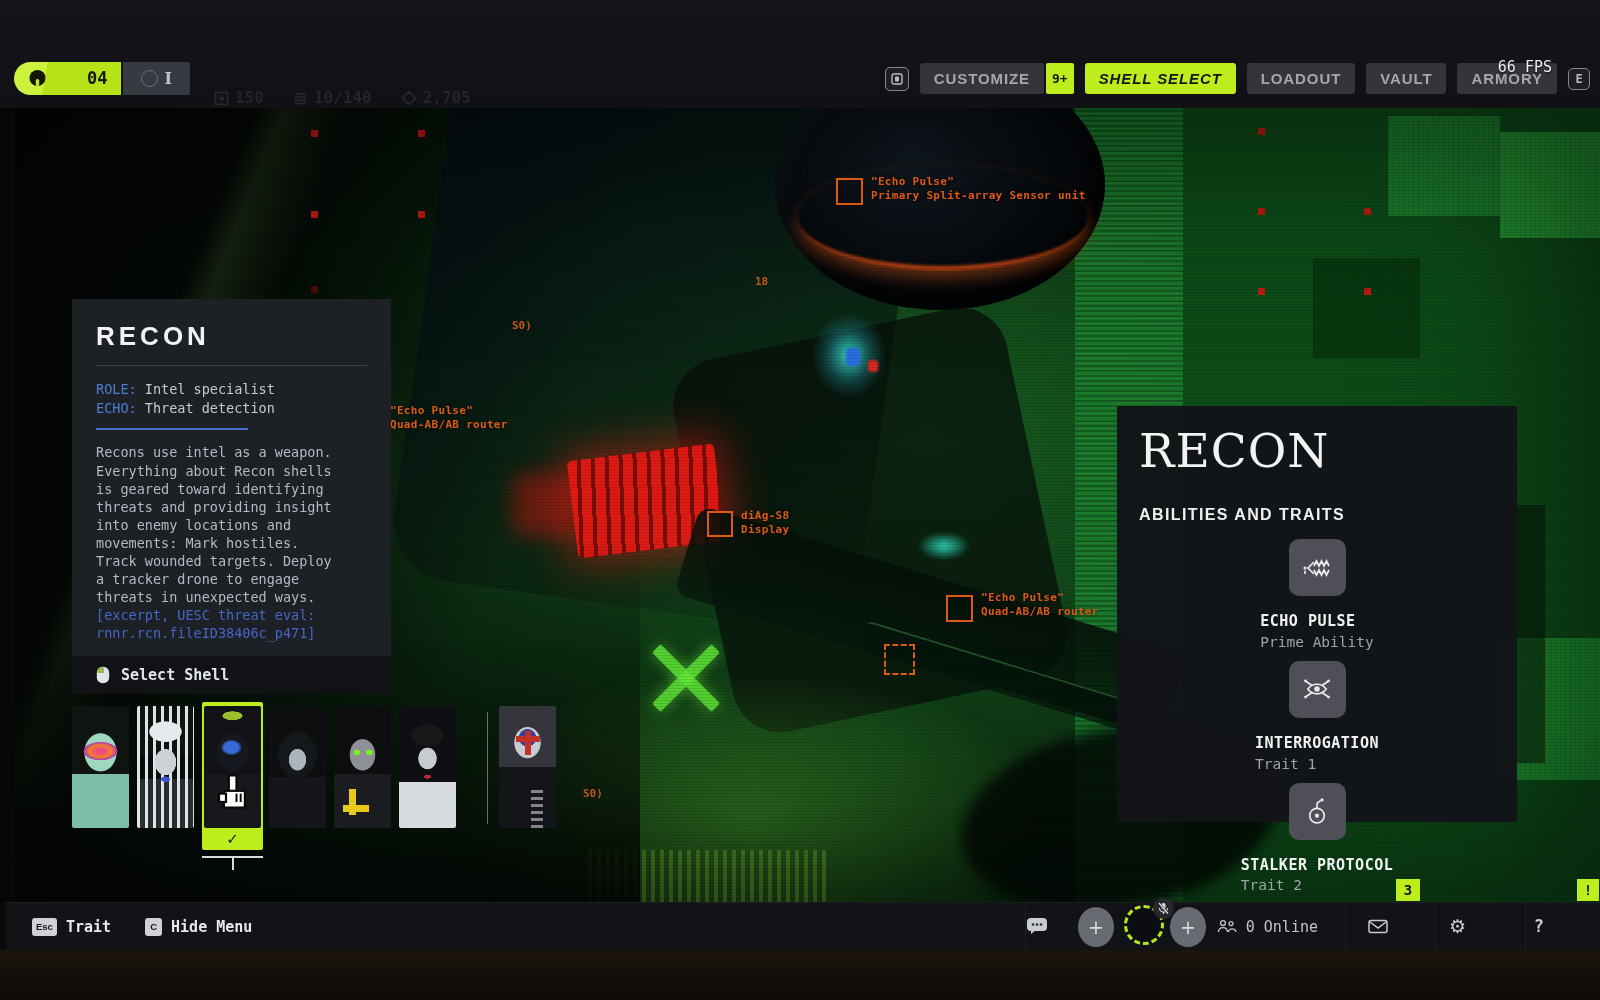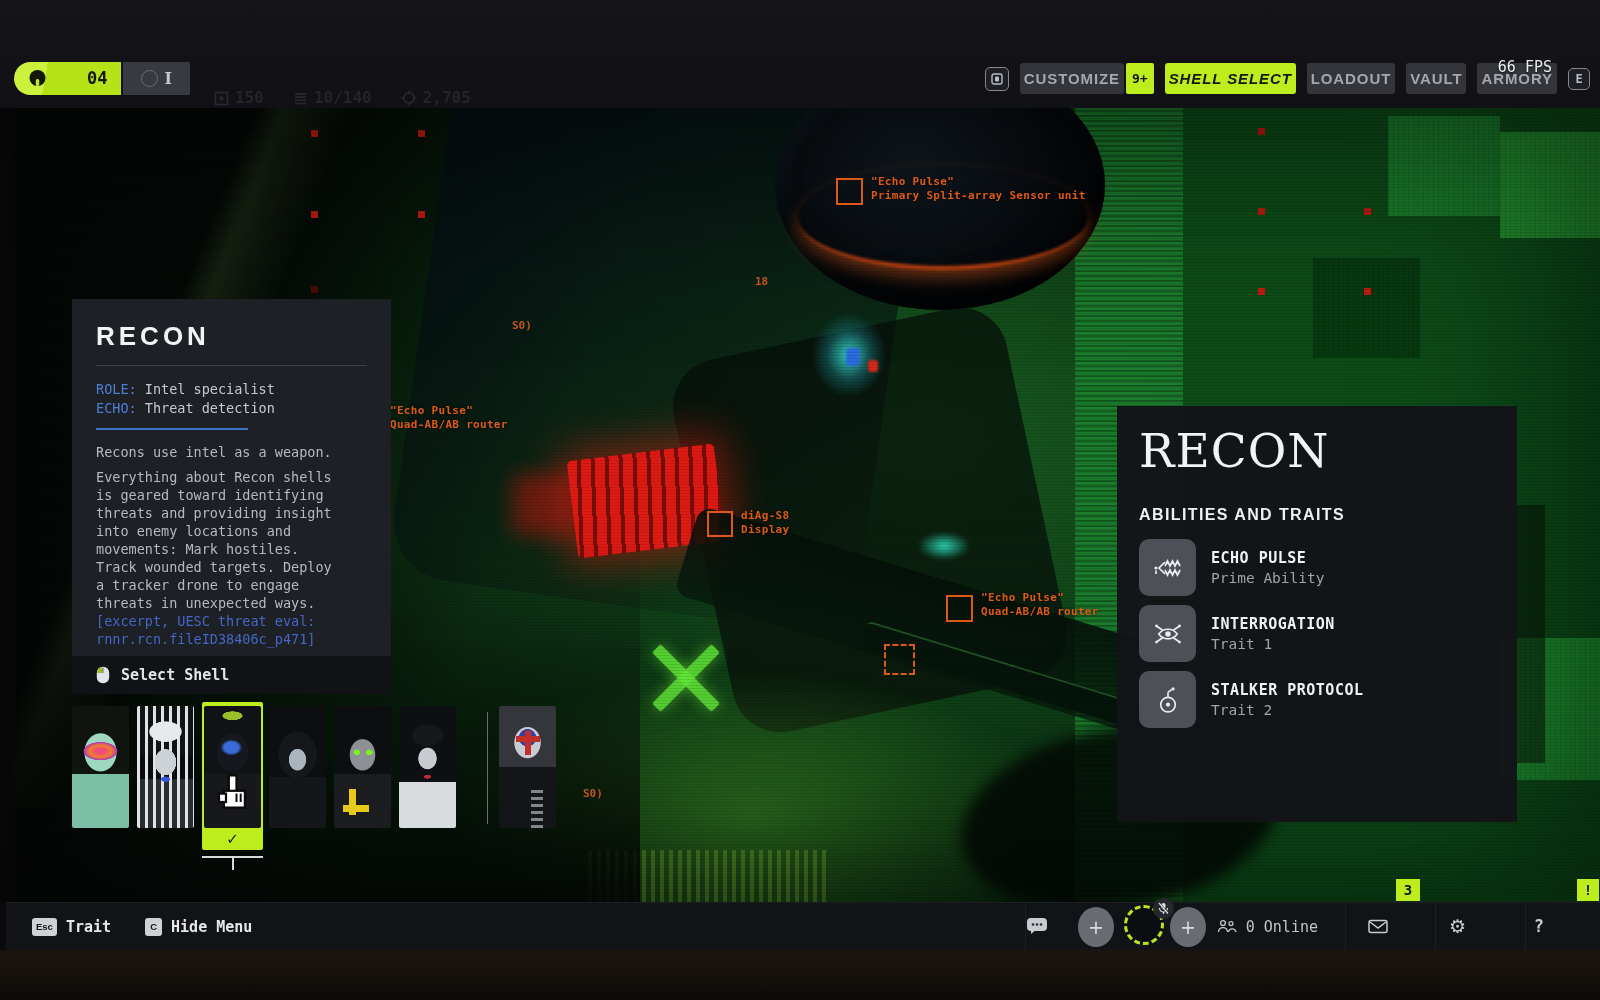--- a/index.html
+++ b/index.html
@@ -22,21 +22,21 @@
   .hud-res .hud-seg { border-left:1px solid #b2b4b8; font-size:16px; }
   .hud-res .hud-seg:first-child { border-left:none; }
   .hud svg { display:block; }
 
   
   .nav { position:absolute; right:10px; top:63px; height:31px; display:flex; gap:11px; align-items:center; z-index:40; }
   .icon-key { width:24px; height:24px; border:1.5px solid #84878e; border-radius:5px; color:#b9bdc4;
     display:flex; align-items:center; justify-content:center; background:rgba(40,42,47,.6); }
   .icon-key svg{display:block;}
   .icon-key.ekey { font:700 12px/1 "DejaVu Sans Mono",monospace; width:22px;height:22px; }
-  .btn { height:31px; padding:0 4px; display:flex; align-items:center; justify-content:center;
+  .btn { height:31px; padding:0 14px; display:flex; align-items:center; justify-content:center;
     background:#33353b; color:#a4a7ae; font:700 15px/1 "Liberation Sans",sans-serif;
     letter-spacing:.9px; border-radius:3px; }
   .btn.active { background:#bded1d; color:#15170f;font-style:italic; }
   .btn-group { display:flex; gap:2px; align-items:center; }
   .mini-badge { height:31px; padding:0 6px; display:flex; align-items:center; background:#bded1d;
     color:#15170f; font:700 13px/1 "DejaVu Sans Mono",monospace; border-radius:2px; }
   .fps { position:absolute; right:48px; top:60px; color:#eceef0; z-index:45;
     font:400 15px/1 "DejaVu Sans Mono",monospace; text-shadow:0 1px 2px rgba(0,0,0,.8); }
 
   
@@ -115,21 +115,21 @@
 
   
   .info-panel { position:absolute; left:72px; top:299px; width:319px; height:395px;
     background:rgba(30,33,38,.97); z-index:50; padding:24px 24px 0; }
   .info-title { color:#f2f3f5; font:800 26px/1 "Liberation Sans",sans-serif; letter-spacing:4px; }
   .info-div { border-top:1px solid #3c4048; margin:16px 0 14px; }
   .kv { font:400 13.5px/19px "DejaVu Sans Mono",monospace; color:#c6cad0; }
   .kv .k { color:#4d7ed6; }
   .blue-rule { width:152px; border-top:2px solid #3f6fc8; margin:10px 0 13px; }
   .para { width:248px; font:400 13.5px/18px "DejaVu Sans Mono",monospace; color:#b4bac1; }
-  .para + .para { margin-top:7px; }
+  .para + .para { margin-top:1px; }
   .excerpt { width:248px; font:400 13.5px/18px "DejaVu Sans Mono",monospace; color:#4467c6; }
   .select-bar { position:absolute; left:0; bottom:0; width:100%; height:38px; background:#101216;
     display:flex; align-items:center; gap:11px; padding:0 24px; cursor:pointer; }
   .select-bar span { color:#e2e5e8; font:700 15px/1 "DejaVu Sans Mono",monospace; }
 
   
   .thumbs { position:absolute; left:0; top:0; z-index:50; }
   .thumb { position:absolute; top:706px; width:57px; height:122px; border-radius:2px; background:#101310; }
   .sel-wrap { position:absolute; left:202px; top:702px; width:61px; height:148px;
     background:#bded1d; border-radius:2px; z-index:51; }
@@ -181,21 +181,21 @@
     linear-gradient(to top, #141518 0 50%, rgba(0,0,0,0) 50%), #35363b; }
 
   
   .shell-panel { position:absolute; left:1117px; top:406px; width:400px; height:416px;
     background:rgba(19,20,24,.97); z-index:50; padding:20px 22px; }
   .shell-shadow { position:absolute; left:1517px; top:505px; width:28px; height:258px;
     background:rgba(6,14,8,.55); z-index:49; }
   .shell-title { color:#f2f3f4; font:400 47px/1.05 "DejaVu Serif",serif; letter-spacing:1px; }
   .shell-section { margin-top:32px; color:#eef0f2; font:800 16px/1 "Liberation Sans",sans-serif; letter-spacing:1.4px; }
   .ability-list { margin-top:16px; display:flex; flex-direction:column; gap:9px; }
-  .ability { display:flex; align-items:center; gap:15px; }
+  .ability { display:flex; align-items:center; gap:15px;flex-direction:column; }
   .ability-tile { width:57px; height:57px; border-radius:10px; background:#4e4f57; flex:0 0 auto;
     display:flex; align-items:center; justify-content:center; }
   .ability-name { color:#f0f1f3; font:700 15px/1.45 "DejaVu Sans Mono",monospace; letter-spacing:.5px; }
   .ability-type { color:#9fa4ab; font:400 14.5px/1.3 "DejaVu Sans Mono",monospace; }
 
   
   .footer-bar { position:absolute; left:6px; top:902px; width:1600px; height:48px; background:#121317;
     border-top:1px solid rgba(255,255,255,.05); z-index:60; }
   .footer-bottom { position:absolute; left:0; top:950px; width:1600px; height:50px;
     background:linear-gradient(#1c150f, #0d0a07); z-index:60; }

